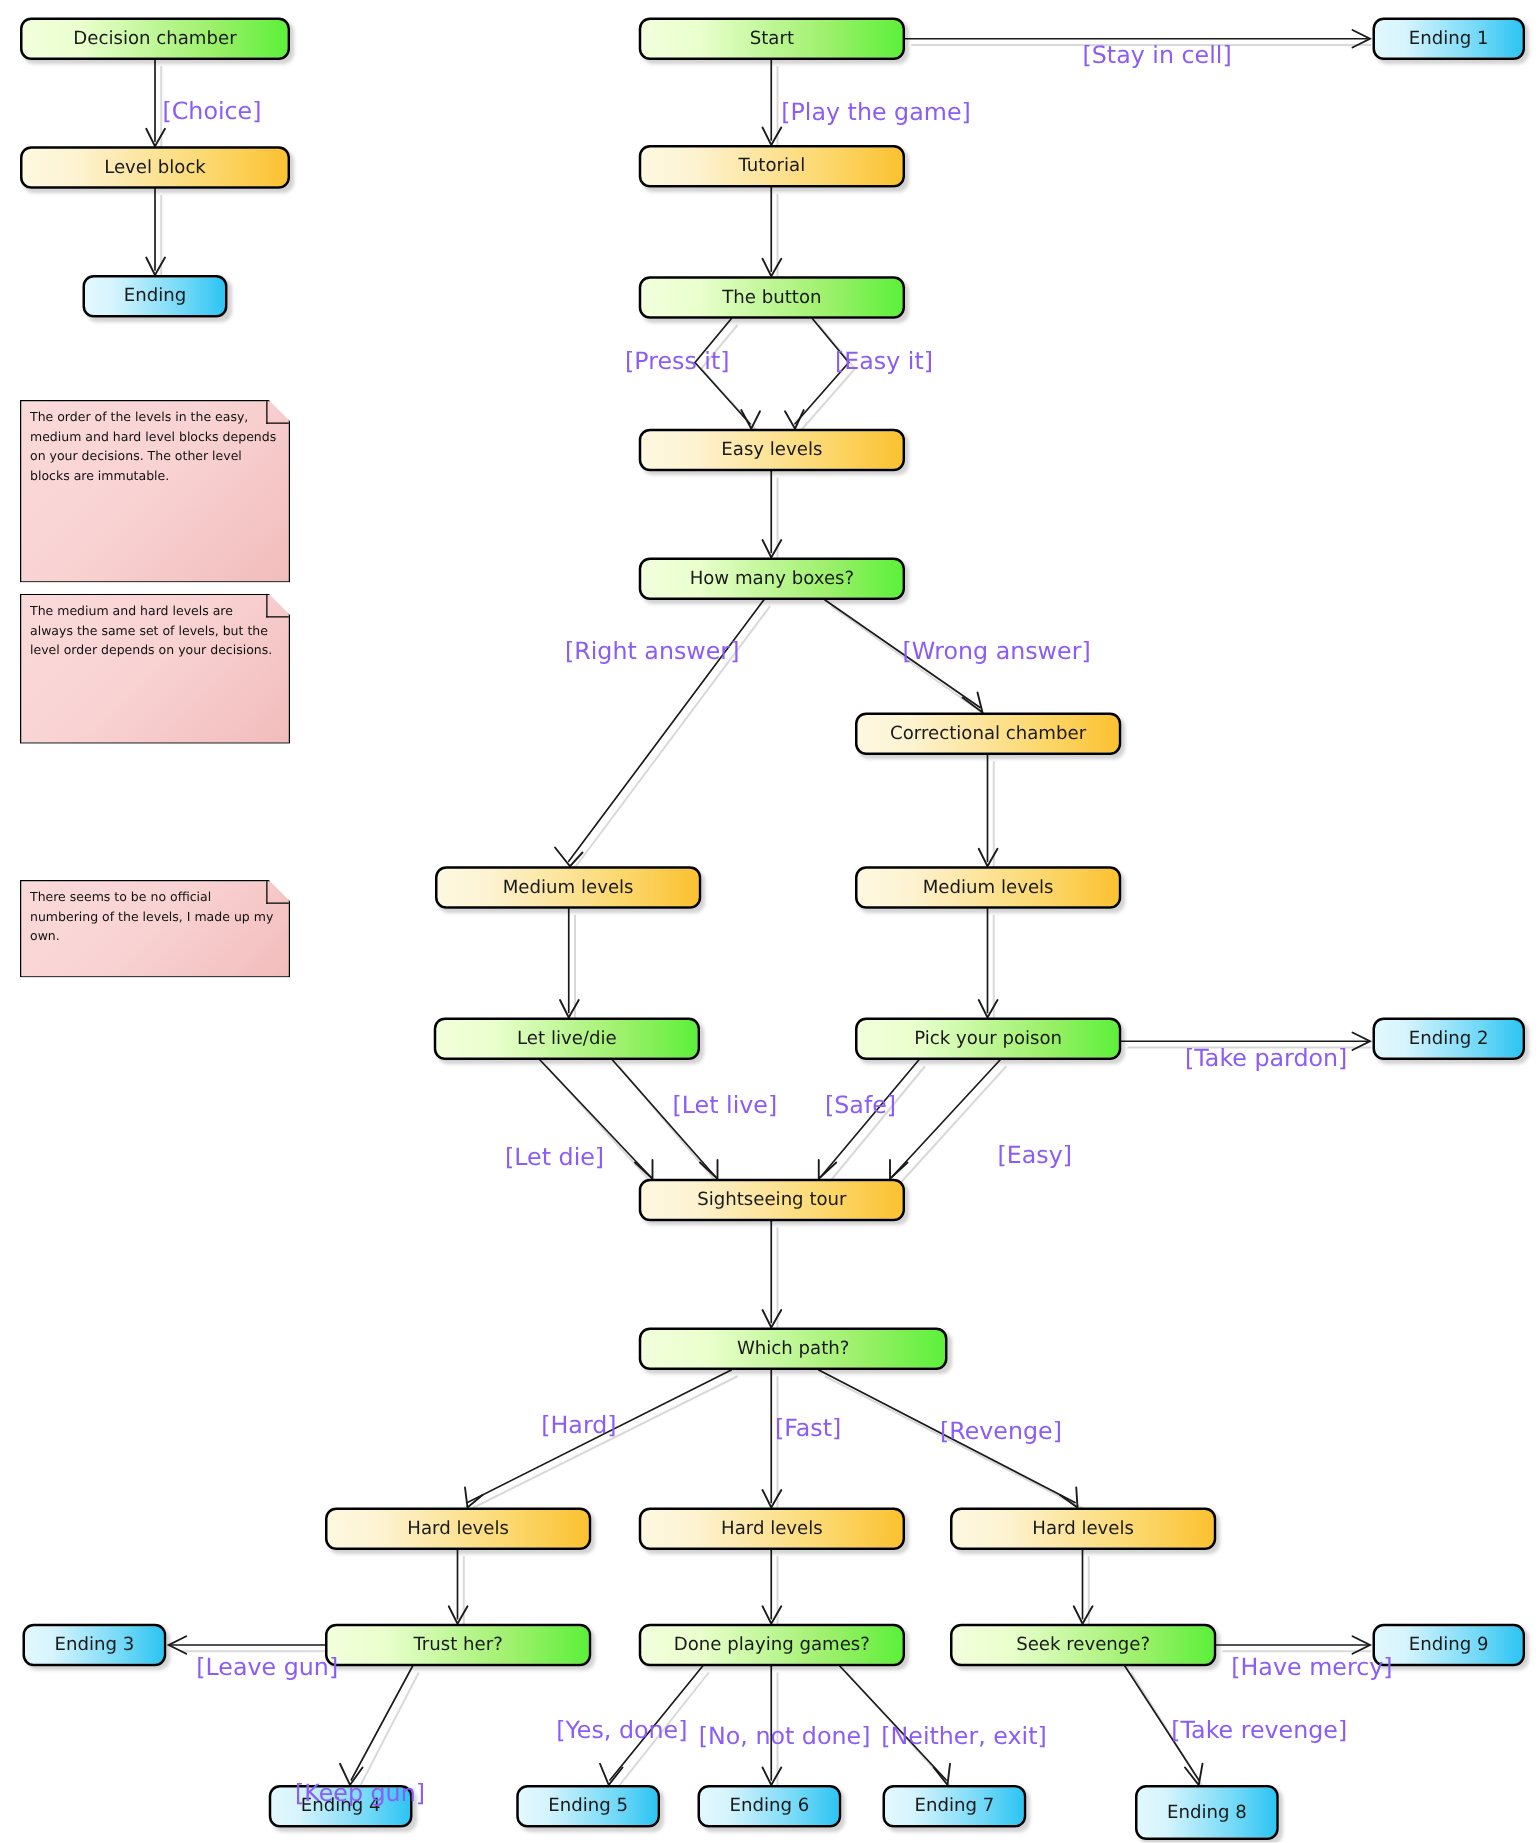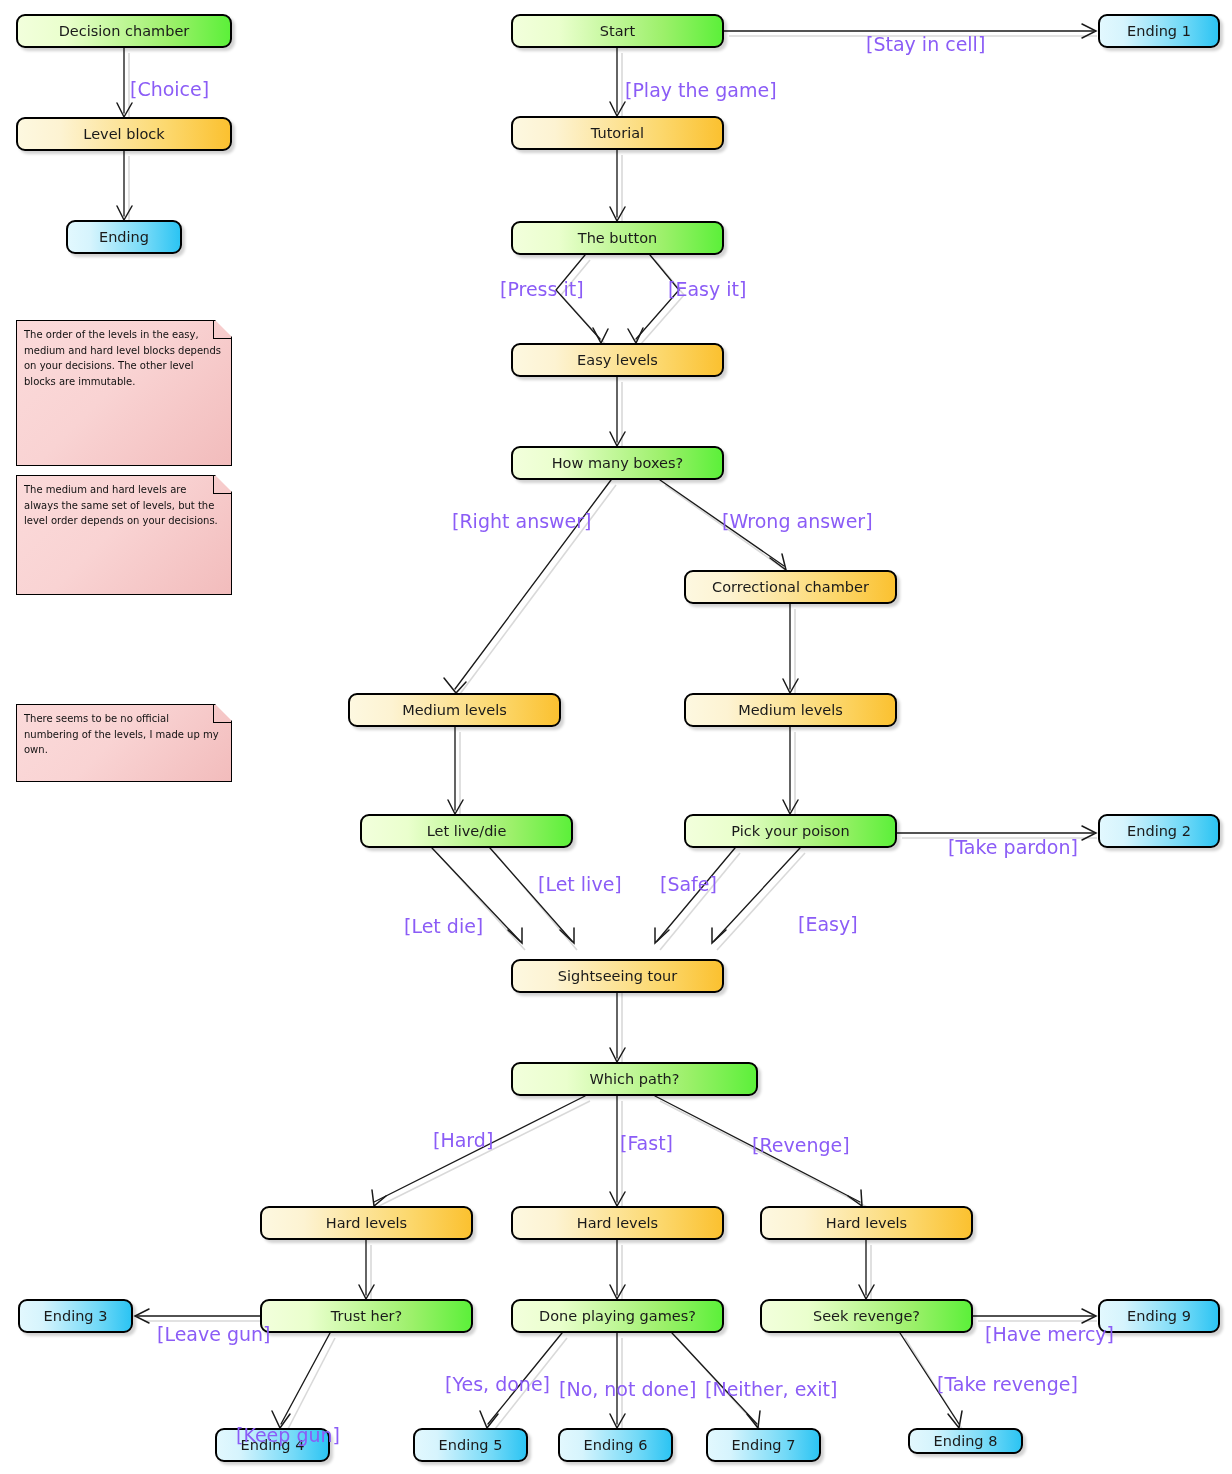--- a/index.html
+++ b/index.html
@@ -287,30 +287,30 @@
   </div>
   <div class="node orange" style="left:684px;top:570px;width:213px;height:34px;">
     <span>Correctional chamber</span>
   </div>
   <div class="node orange" style="left:348px;top:693px;width:213px;height:34px;">
     <span>Medium levels</span>
   </div>
   <div class="node orange" style="left:684px;top:693px;width:213px;height:34px;">
     <span>Medium levels</span>
   </div>
-  <div class="node green" style="left:360px;top:814px;width:213px;height:34px;">
+  <div class="node green" style="left:347px;top:814px;width:213px;height:34px;">
     <span>Let live/die</span>
   </div>
   <div class="node green" style="left:684px;top:814px;width:213px;height:34px;">
     <span>Pick your poison</span>
   </div>
   <div class="node blue" style="left:1098px;top:814px;width:122px;height:34px;">
     <span>Ending 2</span>
   </div>
-  <div class="node orange" style="left:511px;top:943px;width:213px;height:34px;margin-top:16px;">
+  <div class="node orange" style="left:511px;top:943px;width:213px;height:34px;">
     <span>Sightseeing tour</span>
   </div>
   <div class="node green" style="left:511px;top:1062px;width:247px;height:34px;">
     <span>Which path?</span>
   </div>
   <div class="node orange" style="left:260px;top:1206px;width:213px;height:34px;">
     <span>Hard levels</span>
   </div>
   <div class="node orange" style="left:511px;top:1206px;width:213px;height:34px;">
     <span>Hard levels</span>
@@ -338,21 +338,21 @@
   </div>
   <div class="node blue" style="left:413px;top:1428px;width:115px;height:34px;">
     <span>Ending 5</span>
   </div>
   <div class="node blue" style="left:558px;top:1428px;width:115px;height:34px;">
     <span>Ending 6</span>
   </div>
   <div class="node blue" style="left:706px;top:1428px;width:115px;height:34px;">
     <span>Ending 7</span>
   </div>
-  <div class="node blue" style="left:908px;top:1428px;width:115px;height:26px;">
+  <div class="node blue" style="left:908px;top:1428px;width:115px;height:44px;">
     <span>Ending 8</span>
   </div>
 
   <div class="edge-label" style="left:866px;top:35px;">[Stay in cell]</div>
   <div class="edge-label" style="left:625px;top:81px;">[Play the game]</div>
   <div class="edge-label" style="left:500px;top:280px;">[Press it]</div>
   <div class="edge-label" style="left:668px;top:280px;">[Easy it]</div>
   <div class="edge-label" style="left:452px;top:512px;">[Right answer]</div>
   <div class="edge-label" style="left:722px;top:512px;">[Wrong answer]</div>
   <div class="edge-label" style="left:948px;top:838px;">[Take pardon]</div>

